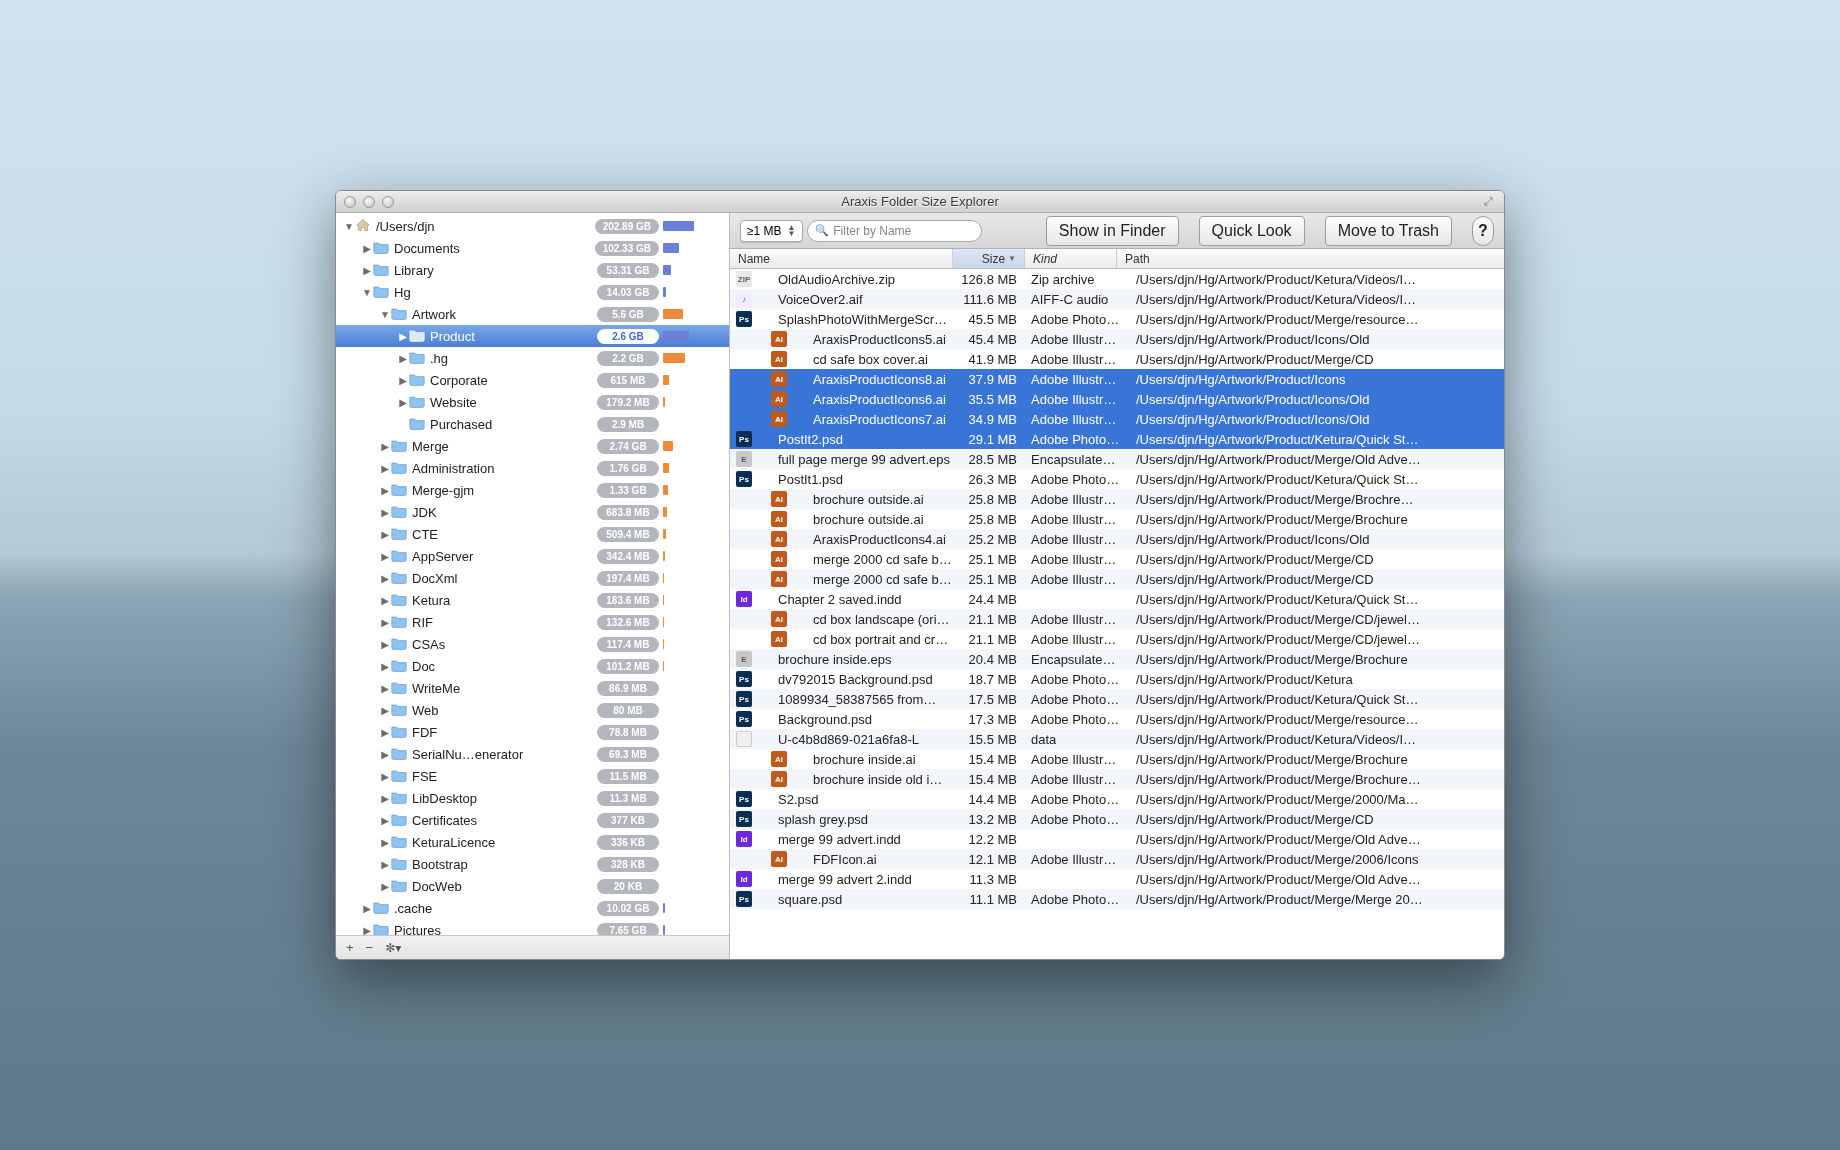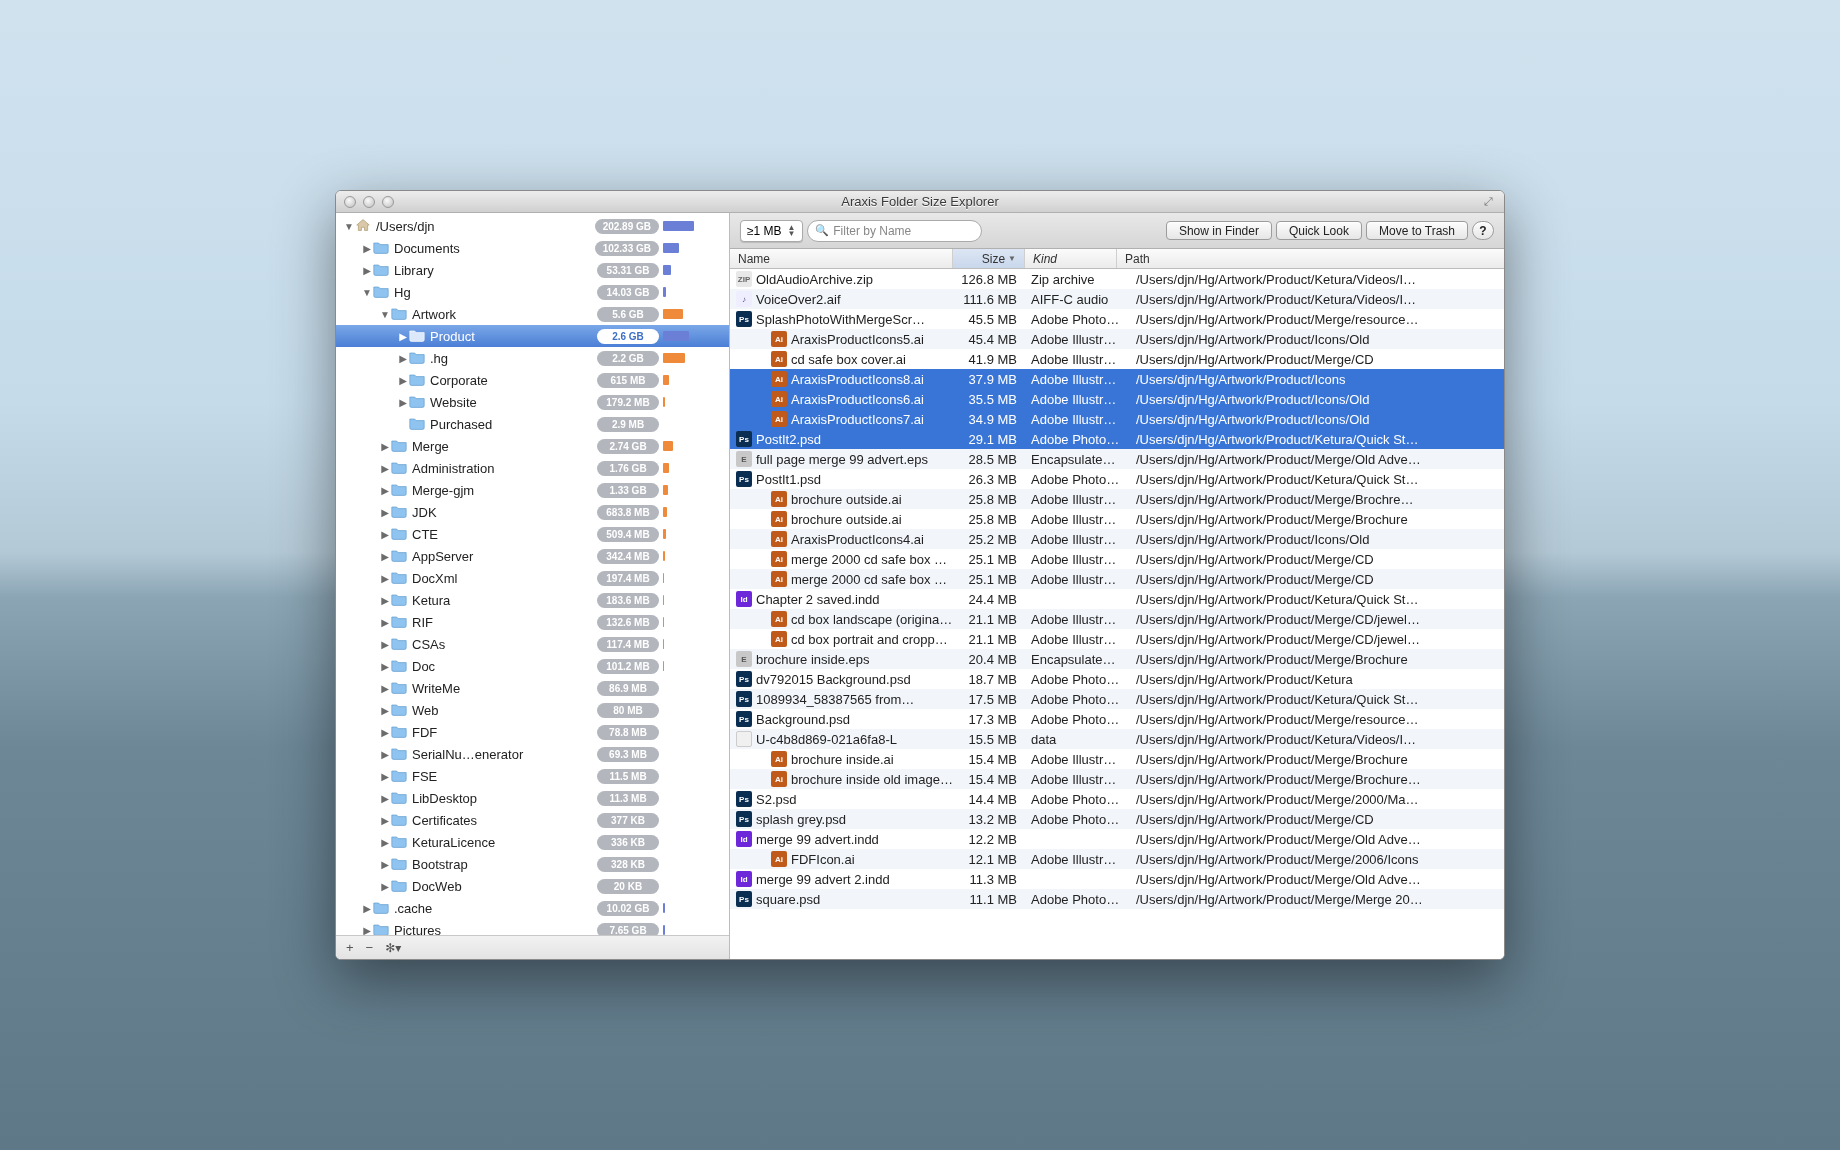--- a/index.html
+++ b/index.html
@@ -68,26 +68,27 @@
 .select .chev { font-size: 8px; line-height: 6px; color: #555; display:flex; flex-direction:column; }
 .search {
   display: inline-flex; align-items: center;
   height: 22px; width: 175px; padding: 0 8px;
   background: #fff; border: 1px solid #aaa; border-radius: 11px;
   font-size: 12px; color: #888;
 }
 .search .mag { margin-right: 4px; color:#666; font-size:11px; }
 .tb-spacer { flex: 1; }
 .btn {
-  height: 19px; padding: 0 12px;
+  height: 30px; padding: 0 12px;
   background: linear-gradient(to bottom,#fdfdfd,#e6e6e6);
   border: 1px solid #9c9c9c; border-radius: 4px;
-  font-size: 12px; color: #222;
+  font-size: 16px; color: #222;
   display: inline-flex; align-items: center;
   box-shadow: 0 1px 0 #fff inset;
+  margin-left: 16px;
 }
 .btn.help { width: 22px; padding: 0; justify-content: center; border-radius: 11px; font-weight: bold; }
 .content { flex: 1; display: flex; overflow: hidden; }
 .sidebar {
   width: 394px;
   background: #fff;
   border-right: 1px solid #bcbcbc;
   display: flex; flex-direction: column;
   overflow: hidden;
 }
@@ -147,21 +148,21 @@
 .sort-ind { font-size: 8px; color: #666; }
 .filelist { flex: 1; overflow-y: auto; background: #fff; }
 .frow {
   display: flex; align-items: center;
   height: 20px; font-size: 13px; color: #222;
 }
 .frow:nth-child(even) { background: #f2f6fb; }
 .frow.sel { background: #3875d7; color: #fff; }
 .frow.sel + .frow.sel { border-top: 0; }
 .c-name { width: 223px; padding-left: 6px; display: flex; align-items: center; overflow: hidden; }
-.c-name .txt { overflow: hidden; text-overflow: ellipsis; white-space: nowrap; }
+.c-name .txt { overflow: hidden; text-overflow: ellipsis; white-space: nowrap; margin-left: 22px; }
 .c-size { width: 72px; text-align: right; padding-right: 8px; }
 .c-kind { width: 105px; padding-left: 6px; overflow: hidden; text-overflow: ellipsis; white-space: nowrap; }
 .c-path { flex: 1; padding-left: 6px; overflow: hidden; text-overflow: ellipsis; white-space: nowrap; }
 .ficon { width: 16px; height: 16px; margin-right: 4px; flex: 0 0 auto; border-radius: 2px; display: inline-flex; align-items: center; justify-content: center; font-size: 8px; font-weight: bold; color: #fff; }
 .fi-zip { background: #e8e8e8; color:#666; }
 .fi-aif { background: #eef; color:#558; }
 .fi-psd { background: #0a2e52; }
 .fi-ai  { background: #c05a1a; margin-left: 35px; }
 .fi-eps { background: #c8c8c8; color:#555; }
 .fi-indd{ background: #6d28d9; }

